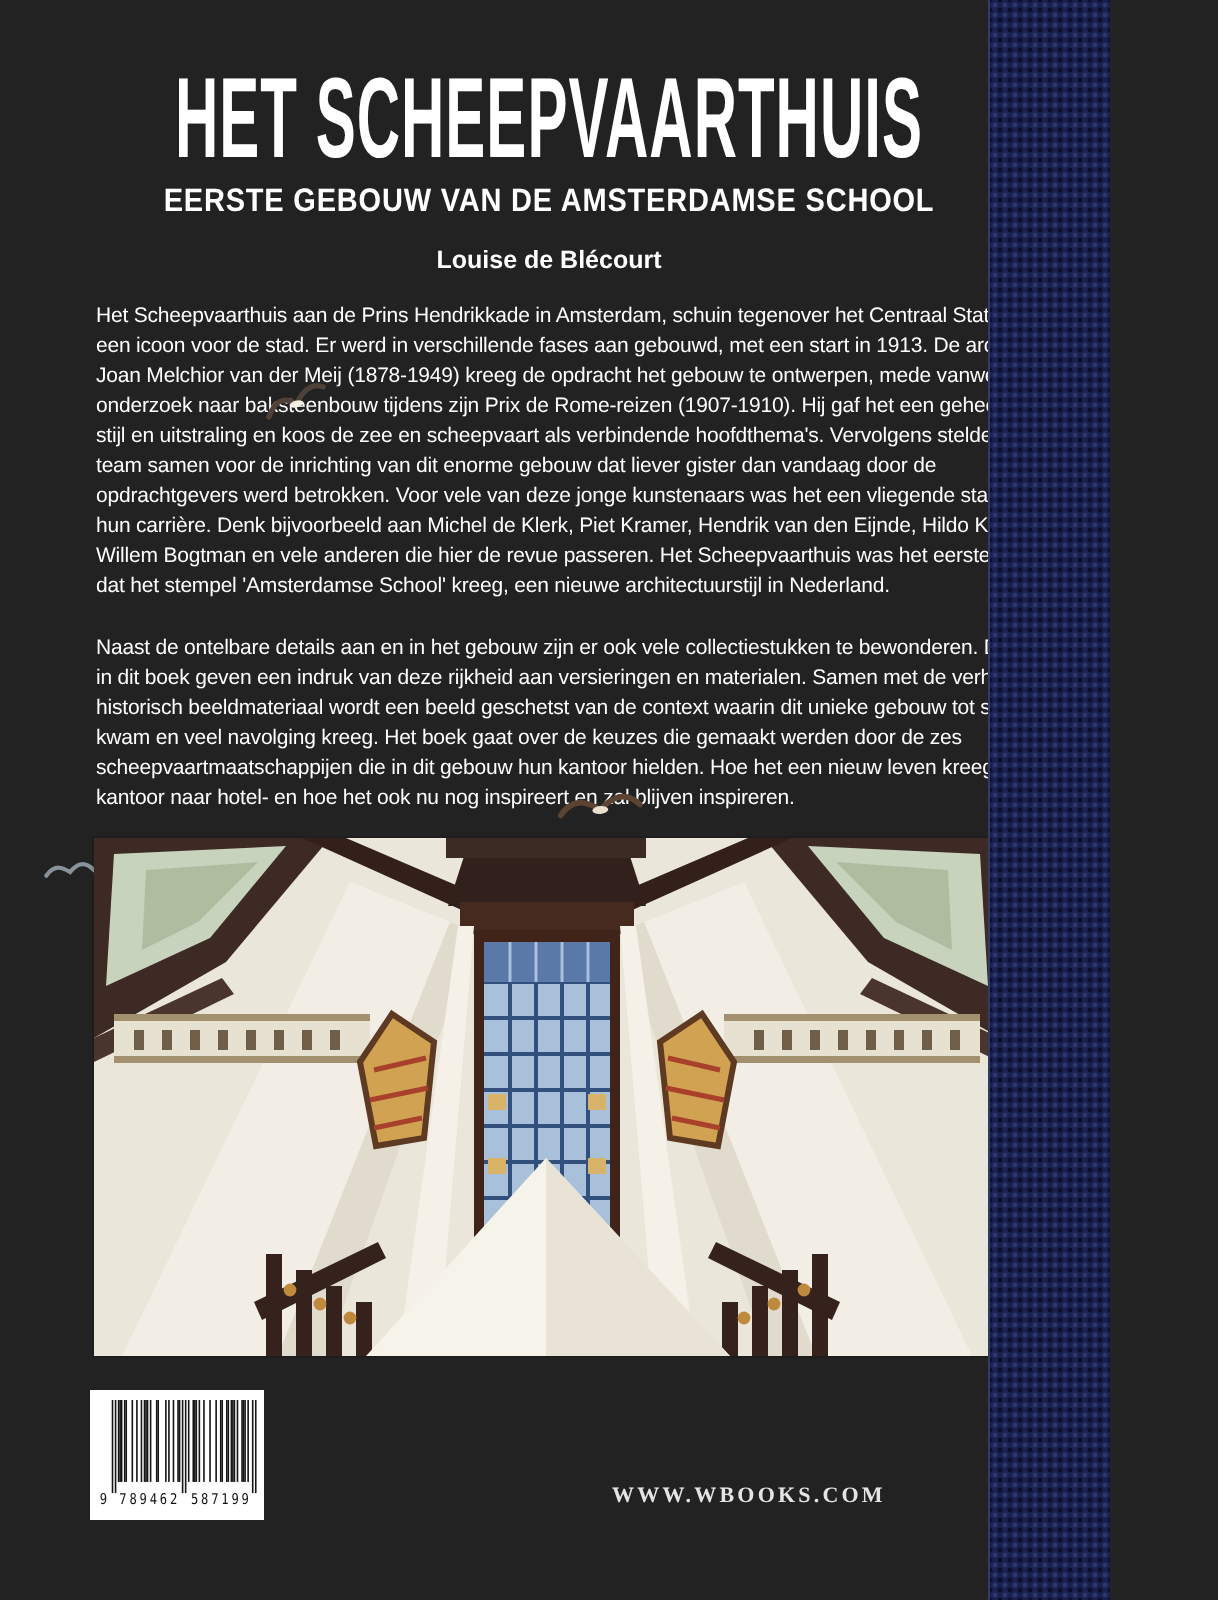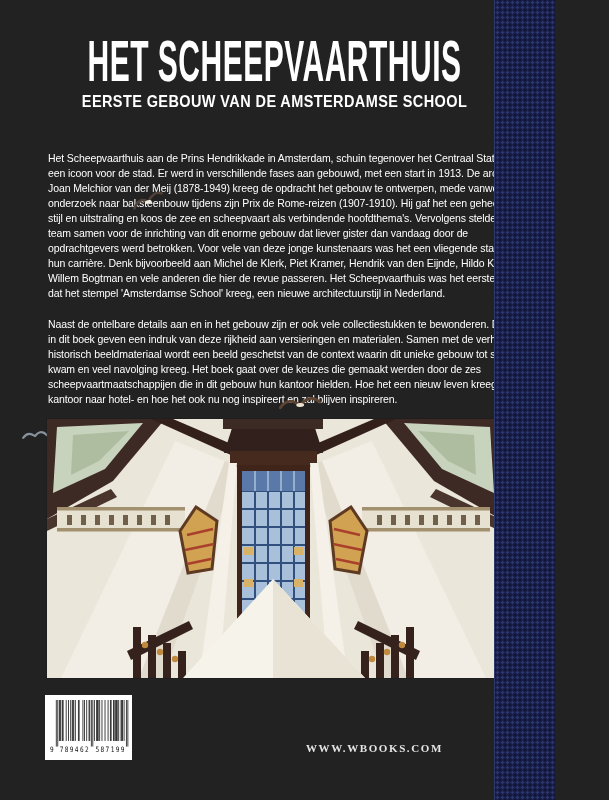--- a/index.html
+++ b/index.html
@@ -73,20 +73,21 @@
 <body>
 
 <div class="page">
 
   <div class="cover">
 
     <div class="title">HET SCHEEPVAARTHUIS</div>
 
     <div class="subtitle">EERSTE GEBOUW VAN DE AMSTERDAMSE SCHOOL</div>
 
+    <div class="author">Louise de Blécourt</div>
 
     <div class="synopsis">
       <p>Het Scheepvaarthuis aan de Prins Hendrikkade in Amsterdam, schuin tegenover het Centraal Station, is een icoon voor de stad. Er werd in verschillende fases aan gebouwd, met een start in 1913. De architect Joan Melchior van der Meij (1878-1949) kreeg de opdracht het gebouw te ontwerpen, mede vanwege zijn onderzoek naar baksteenbouw tijdens zijn Prix de Rome-reizen (1907-1910). Hij gaf het een geheel eigen stijl en uitstraling en koos de zee en scheepvaart als verbindende hoofdthema's. Vervolgens stelde hij een team samen voor de inrichting van dit enorme gebouw dat liever gister dan vandaag door de opdrachtgevers werd betrokken. Voor vele van deze jonge kunstenaars was het een vliegende start voor hun carrière. Denk bijvoorbeeld aan Michel de Klerk, Piet Kramer, Hendrik van den Eijnde, Hildo Krop, Willem Bogtman en vele anderen die hier de revue passeren. Het Scheepvaarthuis was het eerste gebouw dat het stempel 'Amsterdamse School' kreeg, een nieuwe architectuurstijl in Nederland.</p>
       <p>Naast de ontelbare details aan en in het gebouw zijn er ook vele collectiestukken te bewonderen. De foto's in dit boek geven een indruk van deze rijkheid aan versieringen en materialen. Samen met de verhalen en historisch beeldmateriaal wordt een beeld geschetst van de context waarin dit unieke gebouw tot stand kwam en veel navolging kreeg. Het boek gaat over de keuzes die gemaakt werden door de zes scheepvaartmaatschappijen die in dit gebouw hun kantoor hielden. Hoe het een nieuw leven kreeg -van kantoor naar hotel- en hoe het ook nu nog inspireert en zal blijven inspireren.</p>
     </div>
 
     <div class="bird" style="left:132px;top:190px;transform:rotate(-14deg);">
       <svg width="32" height="22" viewBox="0 0 32 22">
         <path d="M1,15 C8,5 13,9 16,12 C20,7 26,3 31,7" stroke="#4f4038" stroke-width="2.6" fill="none" stroke-linecap="round"></path>
         <ellipse cx="16" cy="12" rx="3.4" ry="1.7" fill="#f2ede2"></ellipse>

